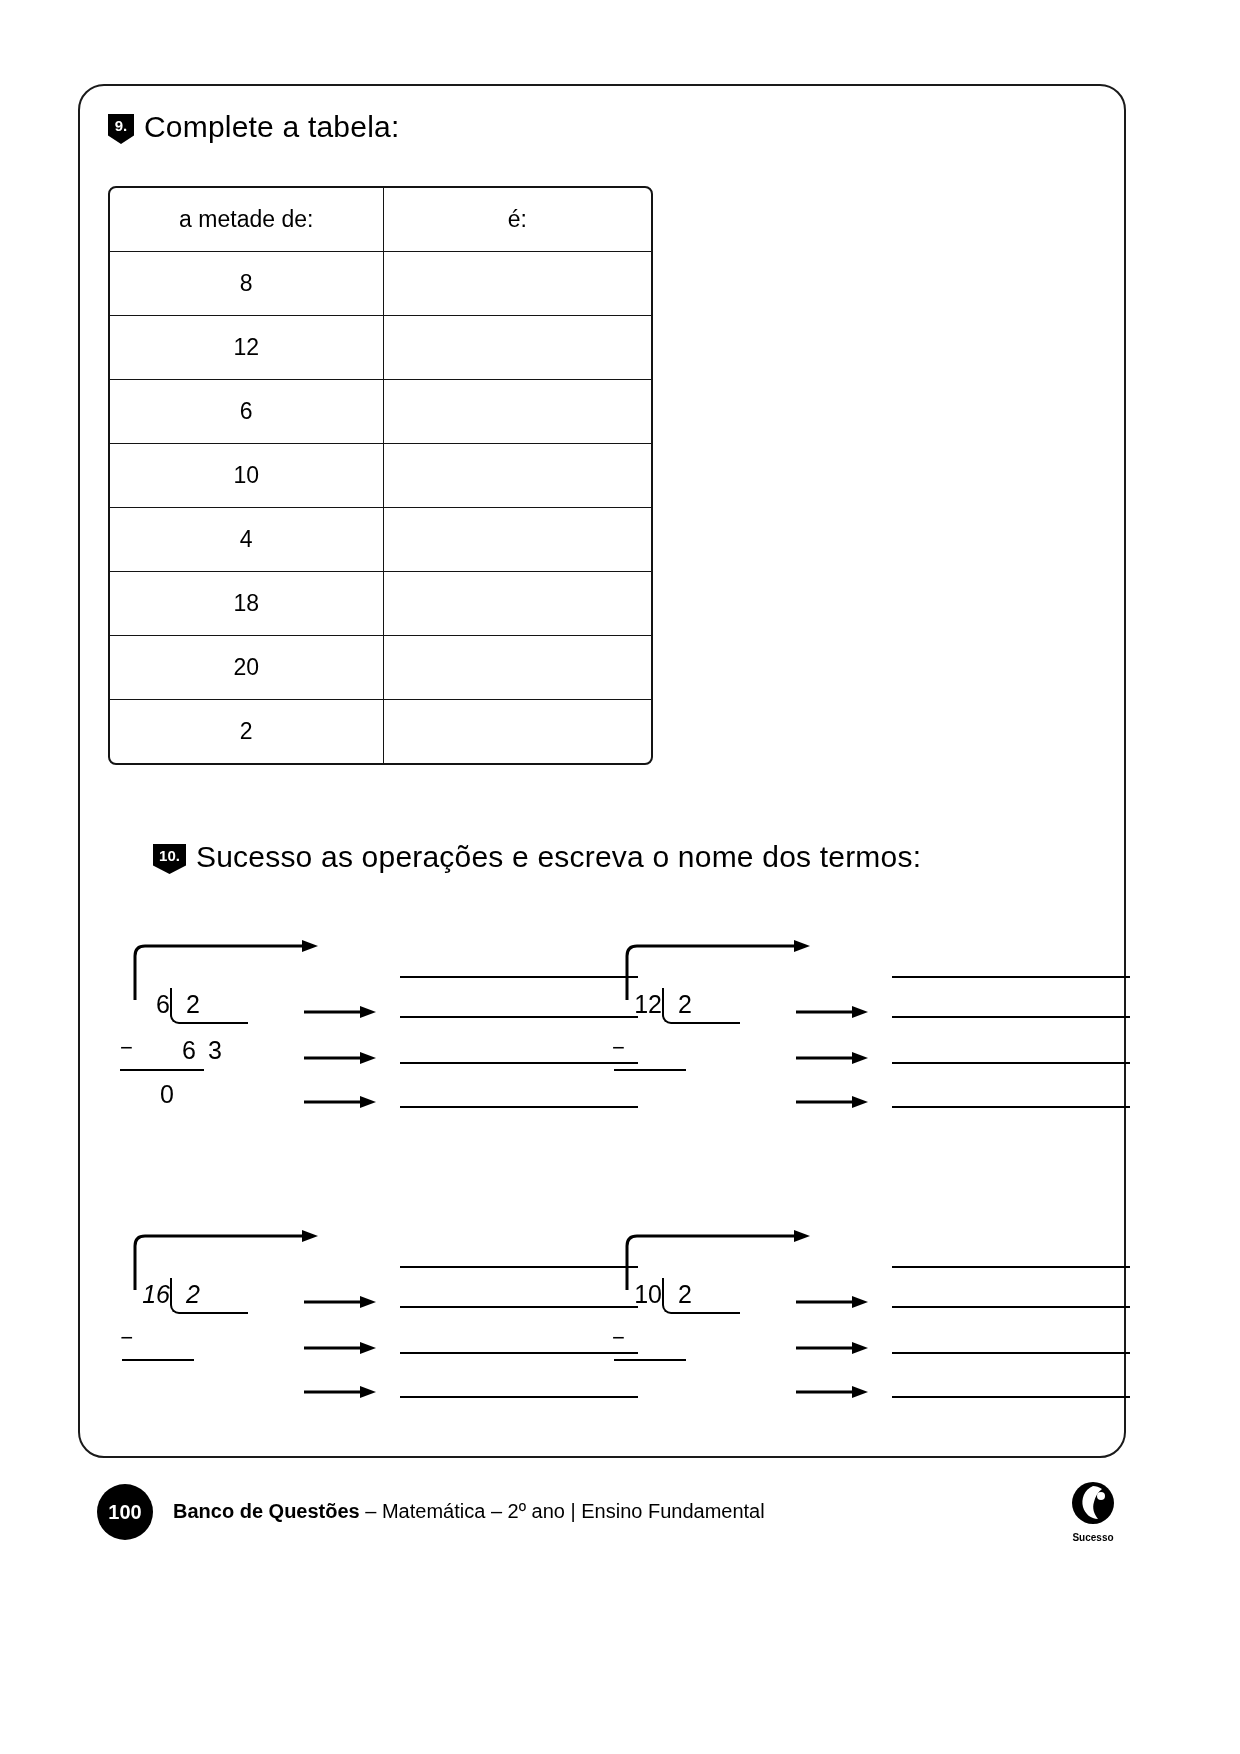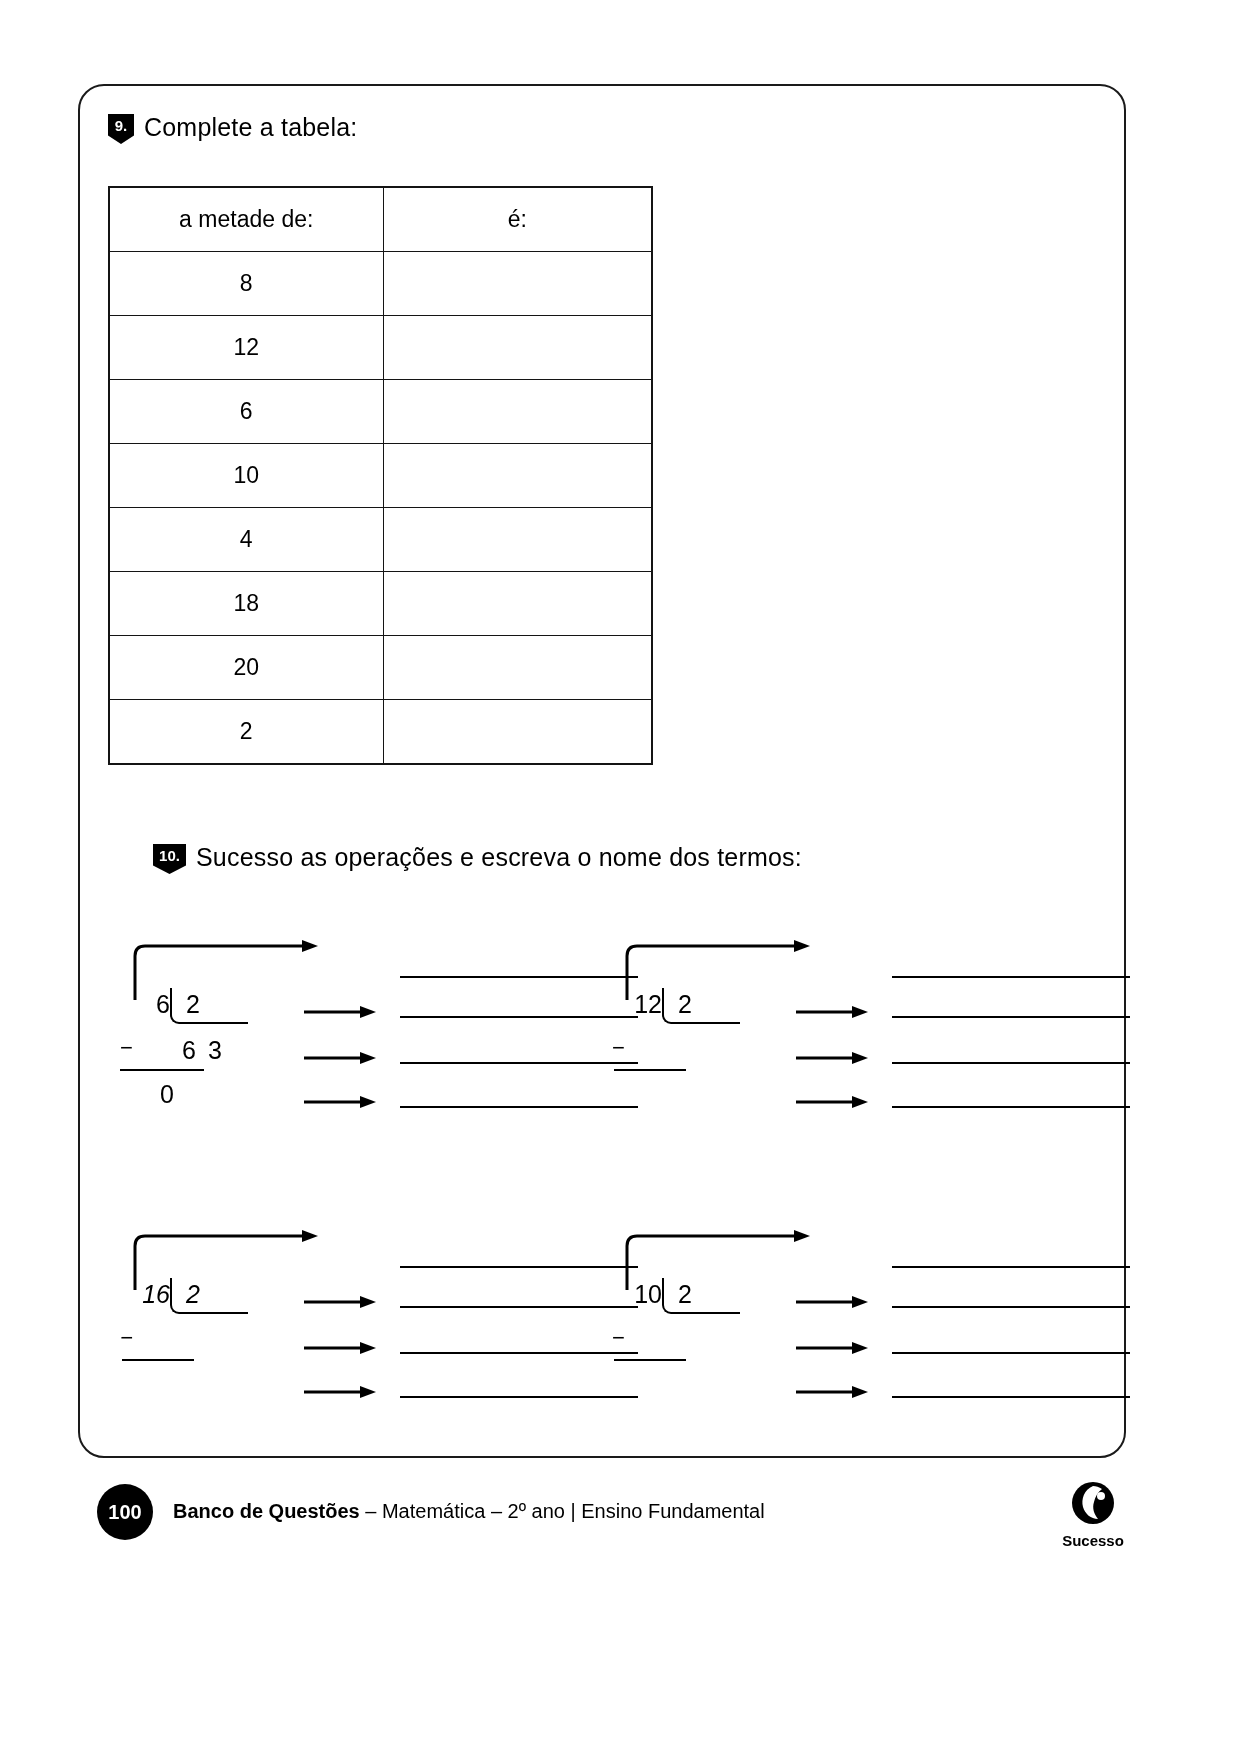--- a/index.html
+++ b/index.html
@@ -52,32 +52,32 @@
     padding: 2px 4px 2px 4px;
     text-align: center;
     box-sizing: border-box;
     flex: 0 0 auto;
     margin-top: 4px;
     clip-path: polygon(0 0, 100% 0, 100% 72%, 50% 100%, 0 72%);
     height: 30px;
   }
   .badge-10 { min-width: 33px; margin-left: 45px; }
   .q-text {
-    font-size: 25px;
+    font-size: 30px;
     line-height: 30px;
     letter-spacing: 0.2px;
     padding-top: 2px;
   }
 
   
   .tbl-wrap {
     margin-top: 42px;
     width: 545px;
     border: 2px solid #141414;
-    border-radius: 0;
+    border-radius: 8px;
     box-sizing: border-box;
     overflow: hidden;
   }
   table.halves {
     border-collapse: collapse;
     width: 100%;
     table-layout: fixed;
   }
   table.halves td, table.halves th {
     border: 1px solid #141414;
@@ -273,21 +273,21 @@
     top: 0px;
     width: 80px;
     text-align: center;
   }
   .logo-mark {
     width: 46px;
     height: 46px;
     margin: 0 auto;
   }
   .logo-name {
-    font-size: 15px;
+    font-size: 10px;
     font-weight: bold;
     margin-top: 2px;
   }
 </style>
 </head>
 <body>
 
 <div class="page-frame"></div>
 
 <div class="content">

